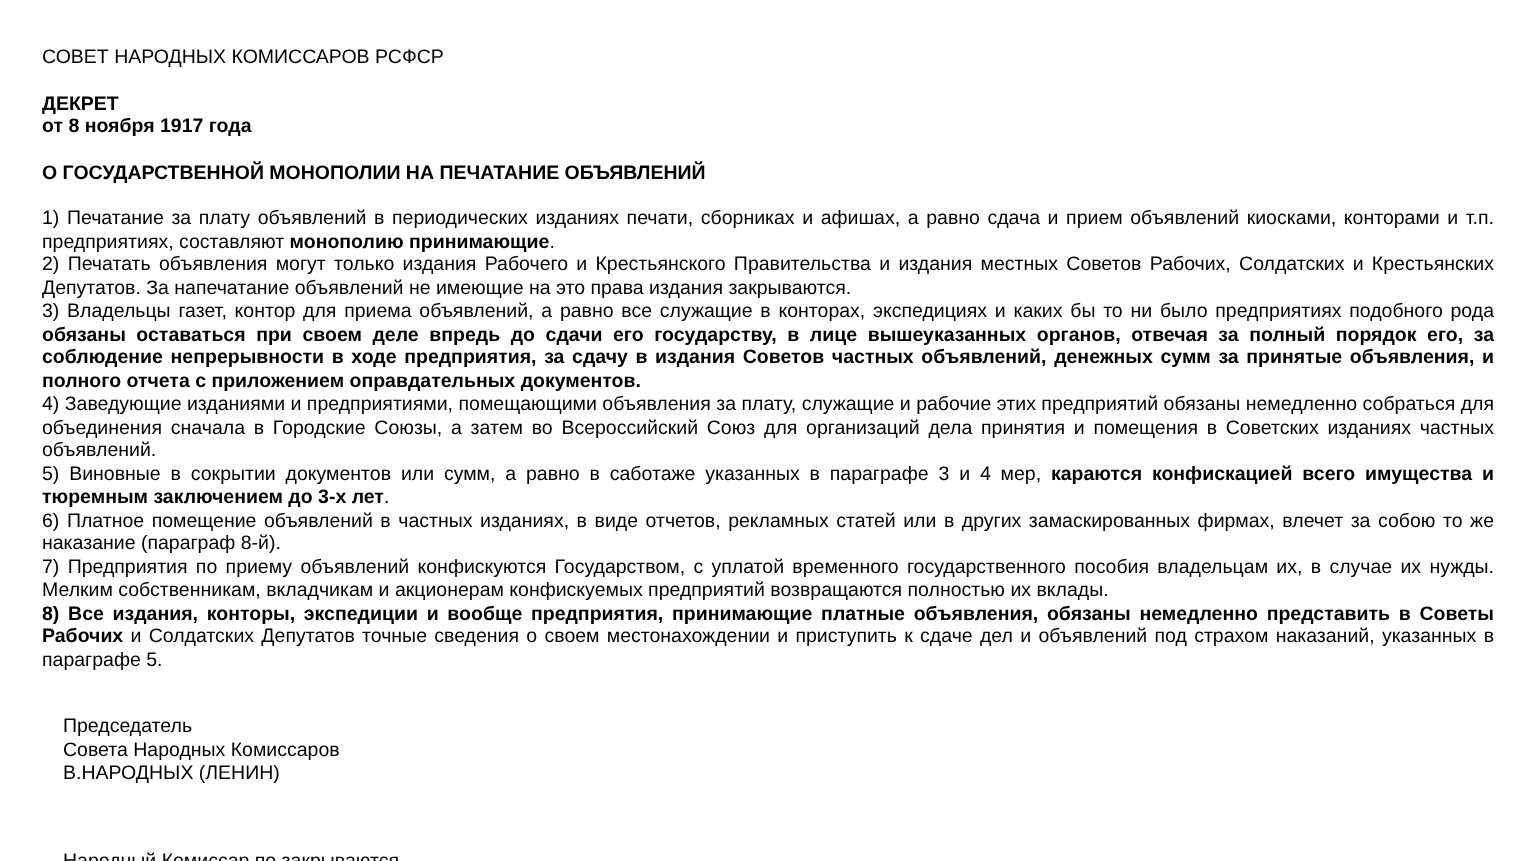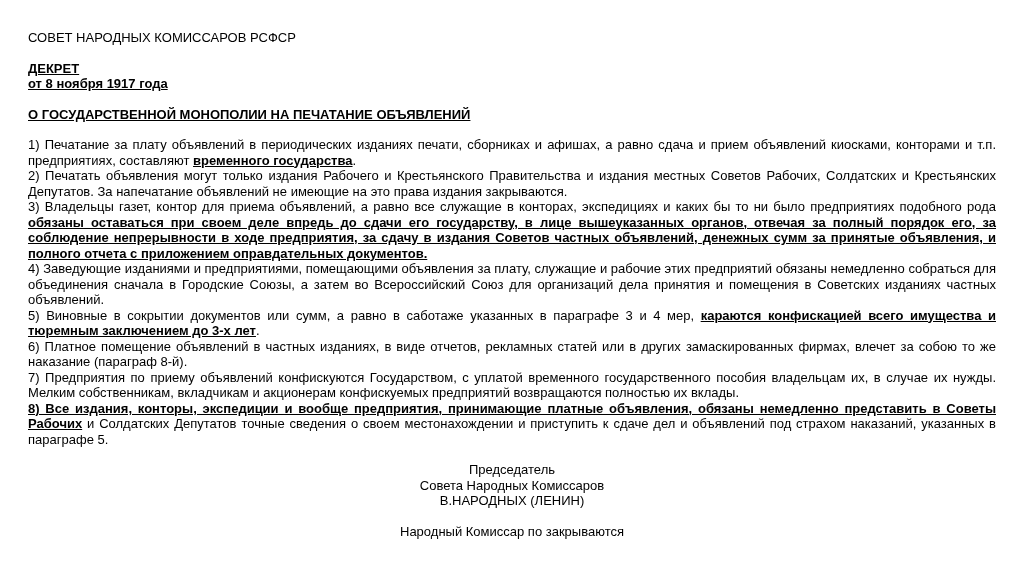--- a/index.html
+++ b/index.html
@@ -13,48 +13,48 @@
     width: 1024px;
     height: 574px;
     box-sizing: border-box;
     padding: 30px 28px 0 28px;
     font-size: 13px;
     line-height: 15.5px;
     overflow: hidden;
     background: #ffffff;
   }
   .line { margin: 0; }
-  .bold { font-weight: bold; text-decoration: underline; }
+  .bold { font-weight: bold; }
   .gap { height: 15px; }
   .para {
     margin: 0;
     text-align: justify;
   }
-  .sig-block { margin: 0; text-align: center; }
+  .sig-block { margin: 14px; }
 </style>
 </head>
 <body>
 
 <div class="page">
 
   <div class="line">СОВЕТ НАРОДНЫХ КОМИССАРОВ РСФСР</div>
 
   <div class="gap"></div>
 
   <div class="line bold">ДЕКРЕТ</div>
   <div class="line bold">от 8 ноября 1917 года</div>
 
   <div class="gap"></div>
 
   <div class="line bold">О ГОСУДАРСТВЕННОЙ МОНОПОЛИИ НА ПЕЧАТАНИЕ ОБЪЯВЛЕНИЙ</div>
 
   <div class="gap"></div>
 
   <div>
-      <p class="para"><span>1) Печатание за плату объявлений в периодических изданиях печати, сборниках и афишах, а равно сдача и прием объявлений киосками, конторами и т.п. предприятиях, составляют </span><span class="bold">временного государства</span><span>.</span></p>
+      <p class="para"><span>1) Печатание за плату объявлений в периодических изданиях печати, сборниках и афишах, а равно сдача и прием объявлений киосками, конторами и т.п. предприятиях, составляют </span><span class="bold">монополию принимающие</span><span>.</span></p>
       <p class="para"><span>2) Печатать объявления могут только издания Рабочего и Крестьянского Правительства и издания местных Советов Рабочих, Солдатских и Крестьянских Депутатов. За напечатание объявлений не имеющие на это права издания закрываются.</span></p>
       <p class="para"><span>3) Владельцы газет, контор для приема объявлений, а равно все служащие в конторах, экспедициях и каких бы то ни было предприятиях подобного рода </span><span class="bold">обязаны оставаться при своем деле впредь до сдачи его государству, в лице вышеуказанных органов, отвечая за полный порядок его, за соблюдение непрерывности в ходе предприятия, за сдачу в издания Советов частных объявлений, денежных сумм за принятые объявления, и полного отчета с приложением оправдательных документов.</span></p>
       <p class="para"><span>4) Заведующие изданиями и предприятиями, помещающими объявления за плату, служащие и рабочие этих предприятий обязаны немедленно собраться для объединения сначала в Городские Союзы, а затем во Всероссийский Союз для организаций дела принятия и помещения в Советских изданиях частных объявлений.</span></p>
       <p class="para"><span>5) Виновные в сокрытии документов или сумм, а равно в саботаже указанных в параграфе 3 и 4 мер, </span><span class="bold">караются конфискацией всего имущества и тюремным заключением до 3-х лет</span><span>.</span></p>
       <p class="para"><span>6) Платное помещение объявлений в частных изданиях, в виде отчетов, рекламных статей или в других замаскированных фирмах, влечет за собою то же наказание (параграф 8-й).</span></p>
       <p class="para"><span>7) Предприятия по приему объявлений конфискуются Государством, с уплатой временного государственного пособия владельцам их, в случае их нужды. Мелким собственникам, вкладчикам и акционерам конфискуемых предприятий возвращаются полностью их вклады.</span></p>
       <p class="para"><span class="bold">8) Все издания, конторы, экспедиции и вообще предприятия, принимающие платные объявления, обязаны немедленно представить в Советы Рабочих</span><span> и Солдатских Депутатов точные сведения о своем местонахождении и приступить к сдаче дел и объявлений под страхом наказаний, указанных в параграфе 5.</span></p>
     </div>
 
   <div class="gap"></div>

